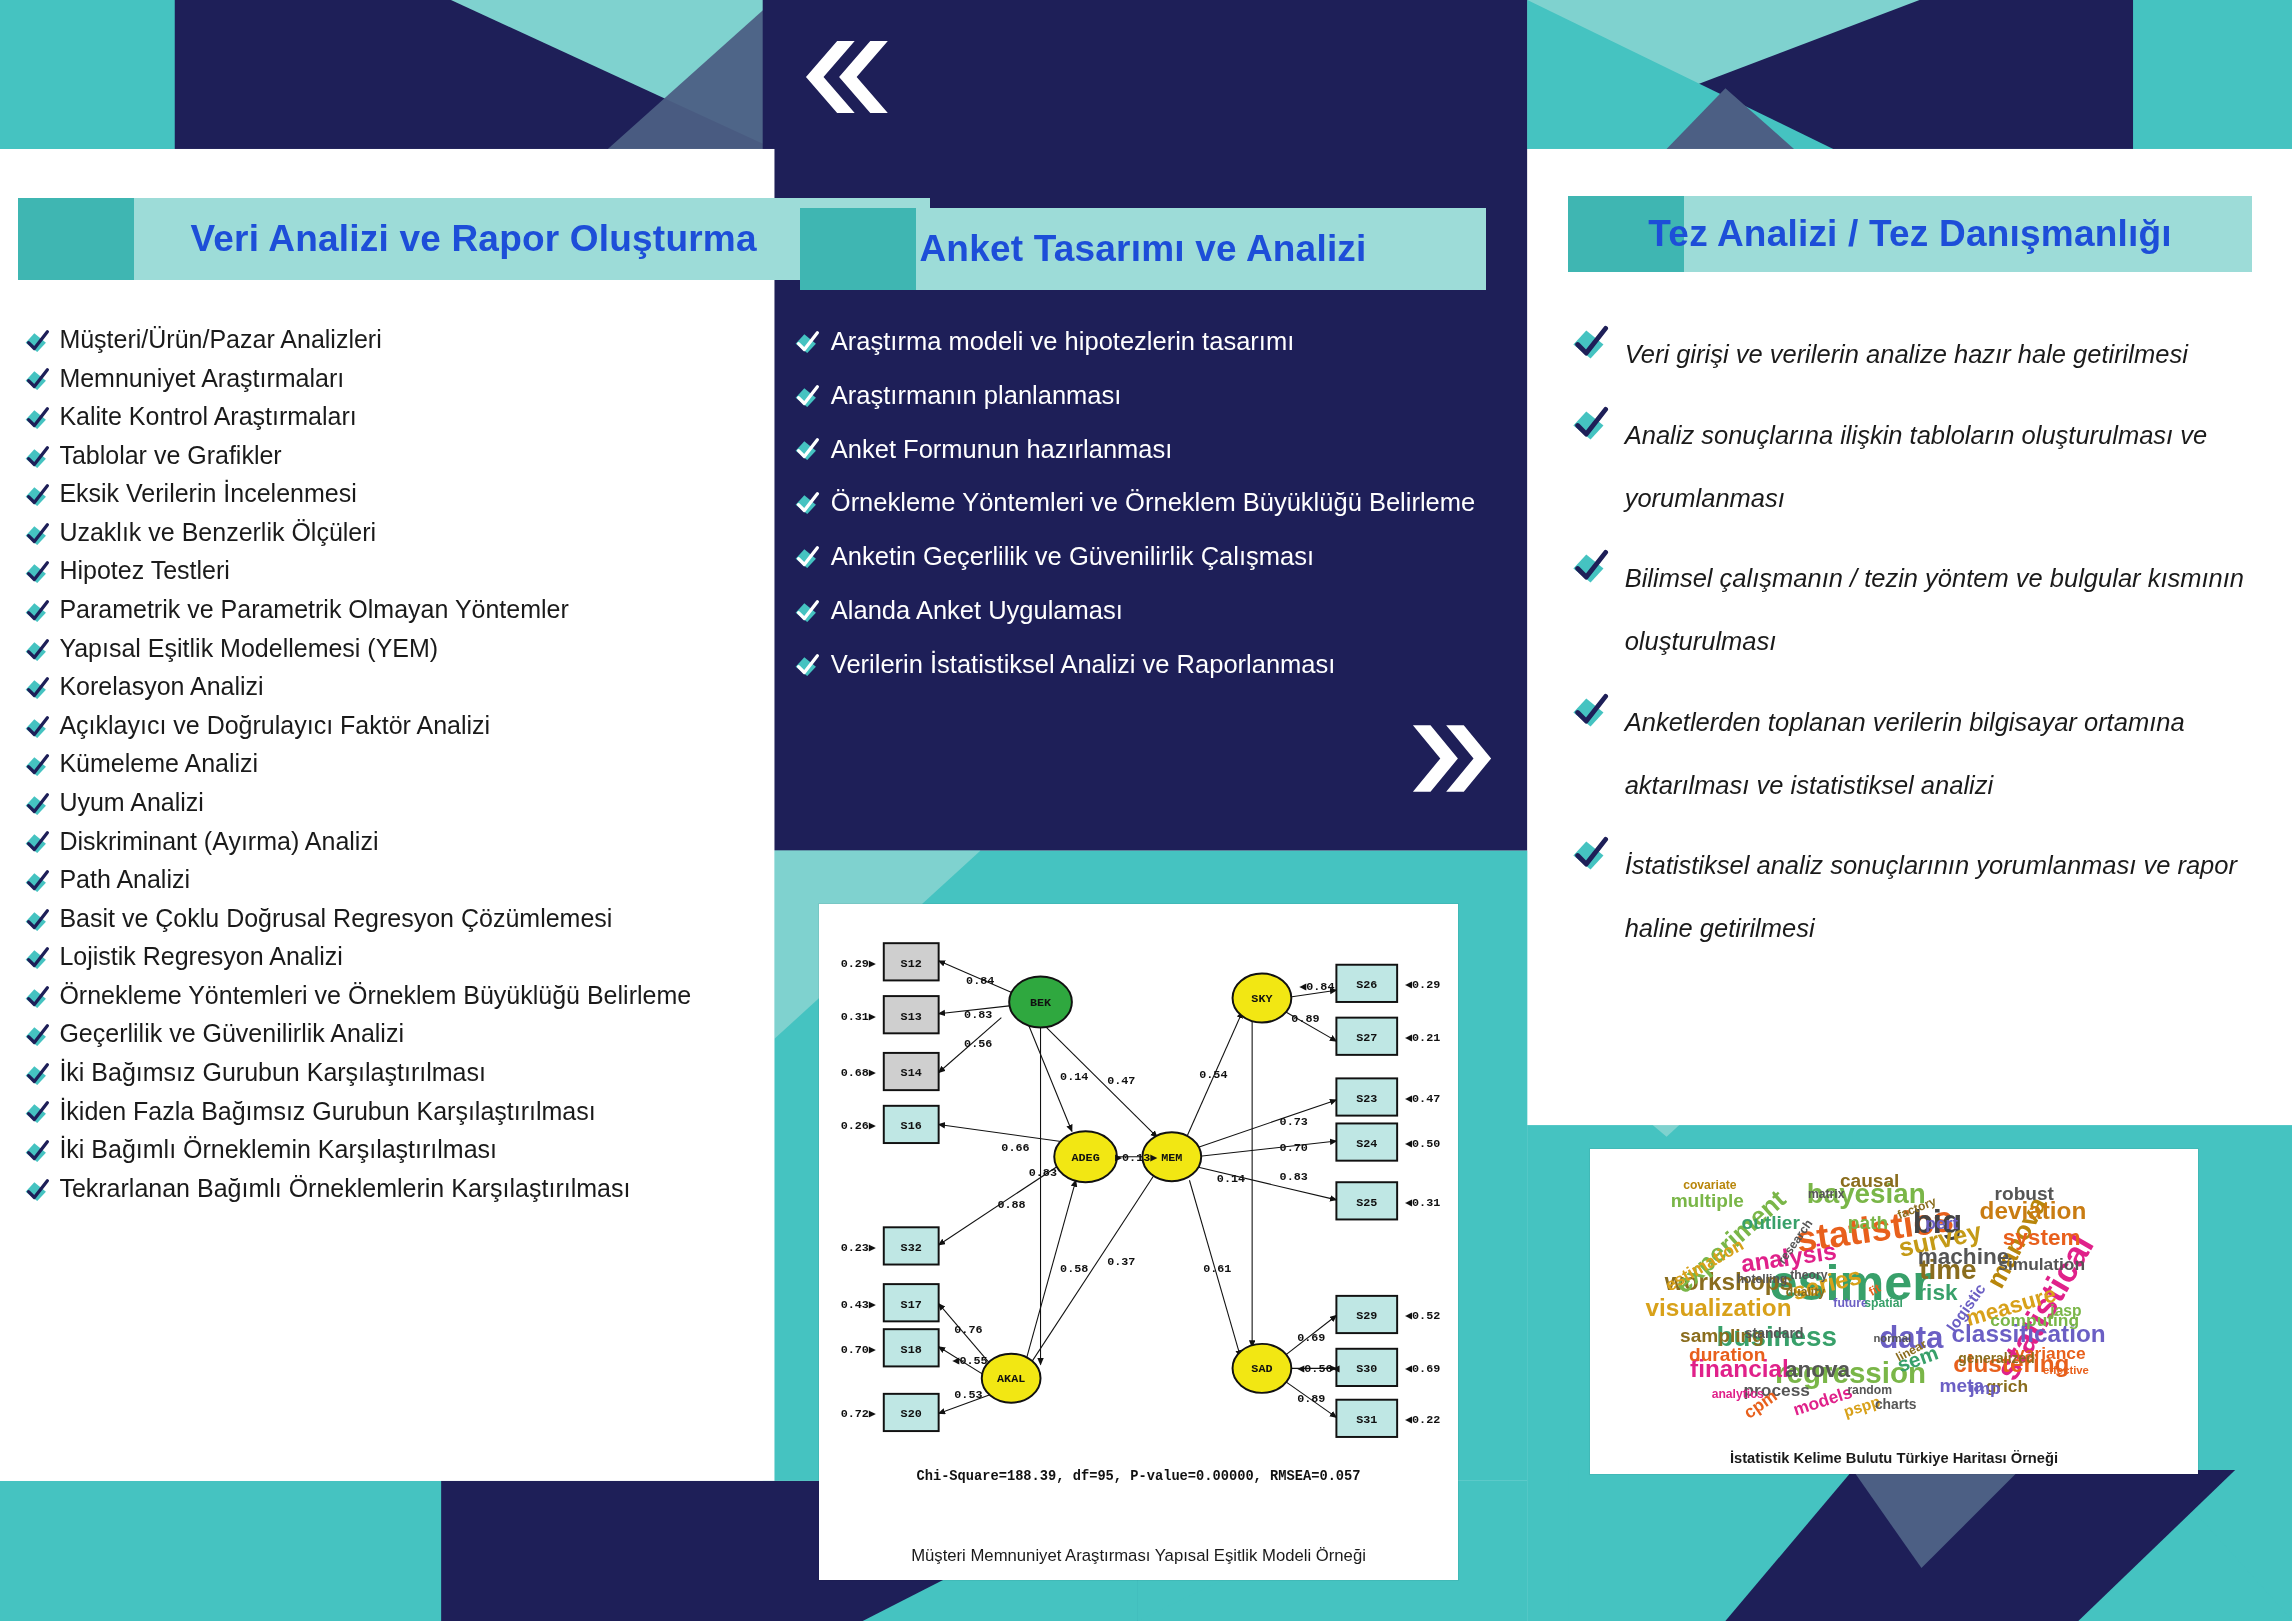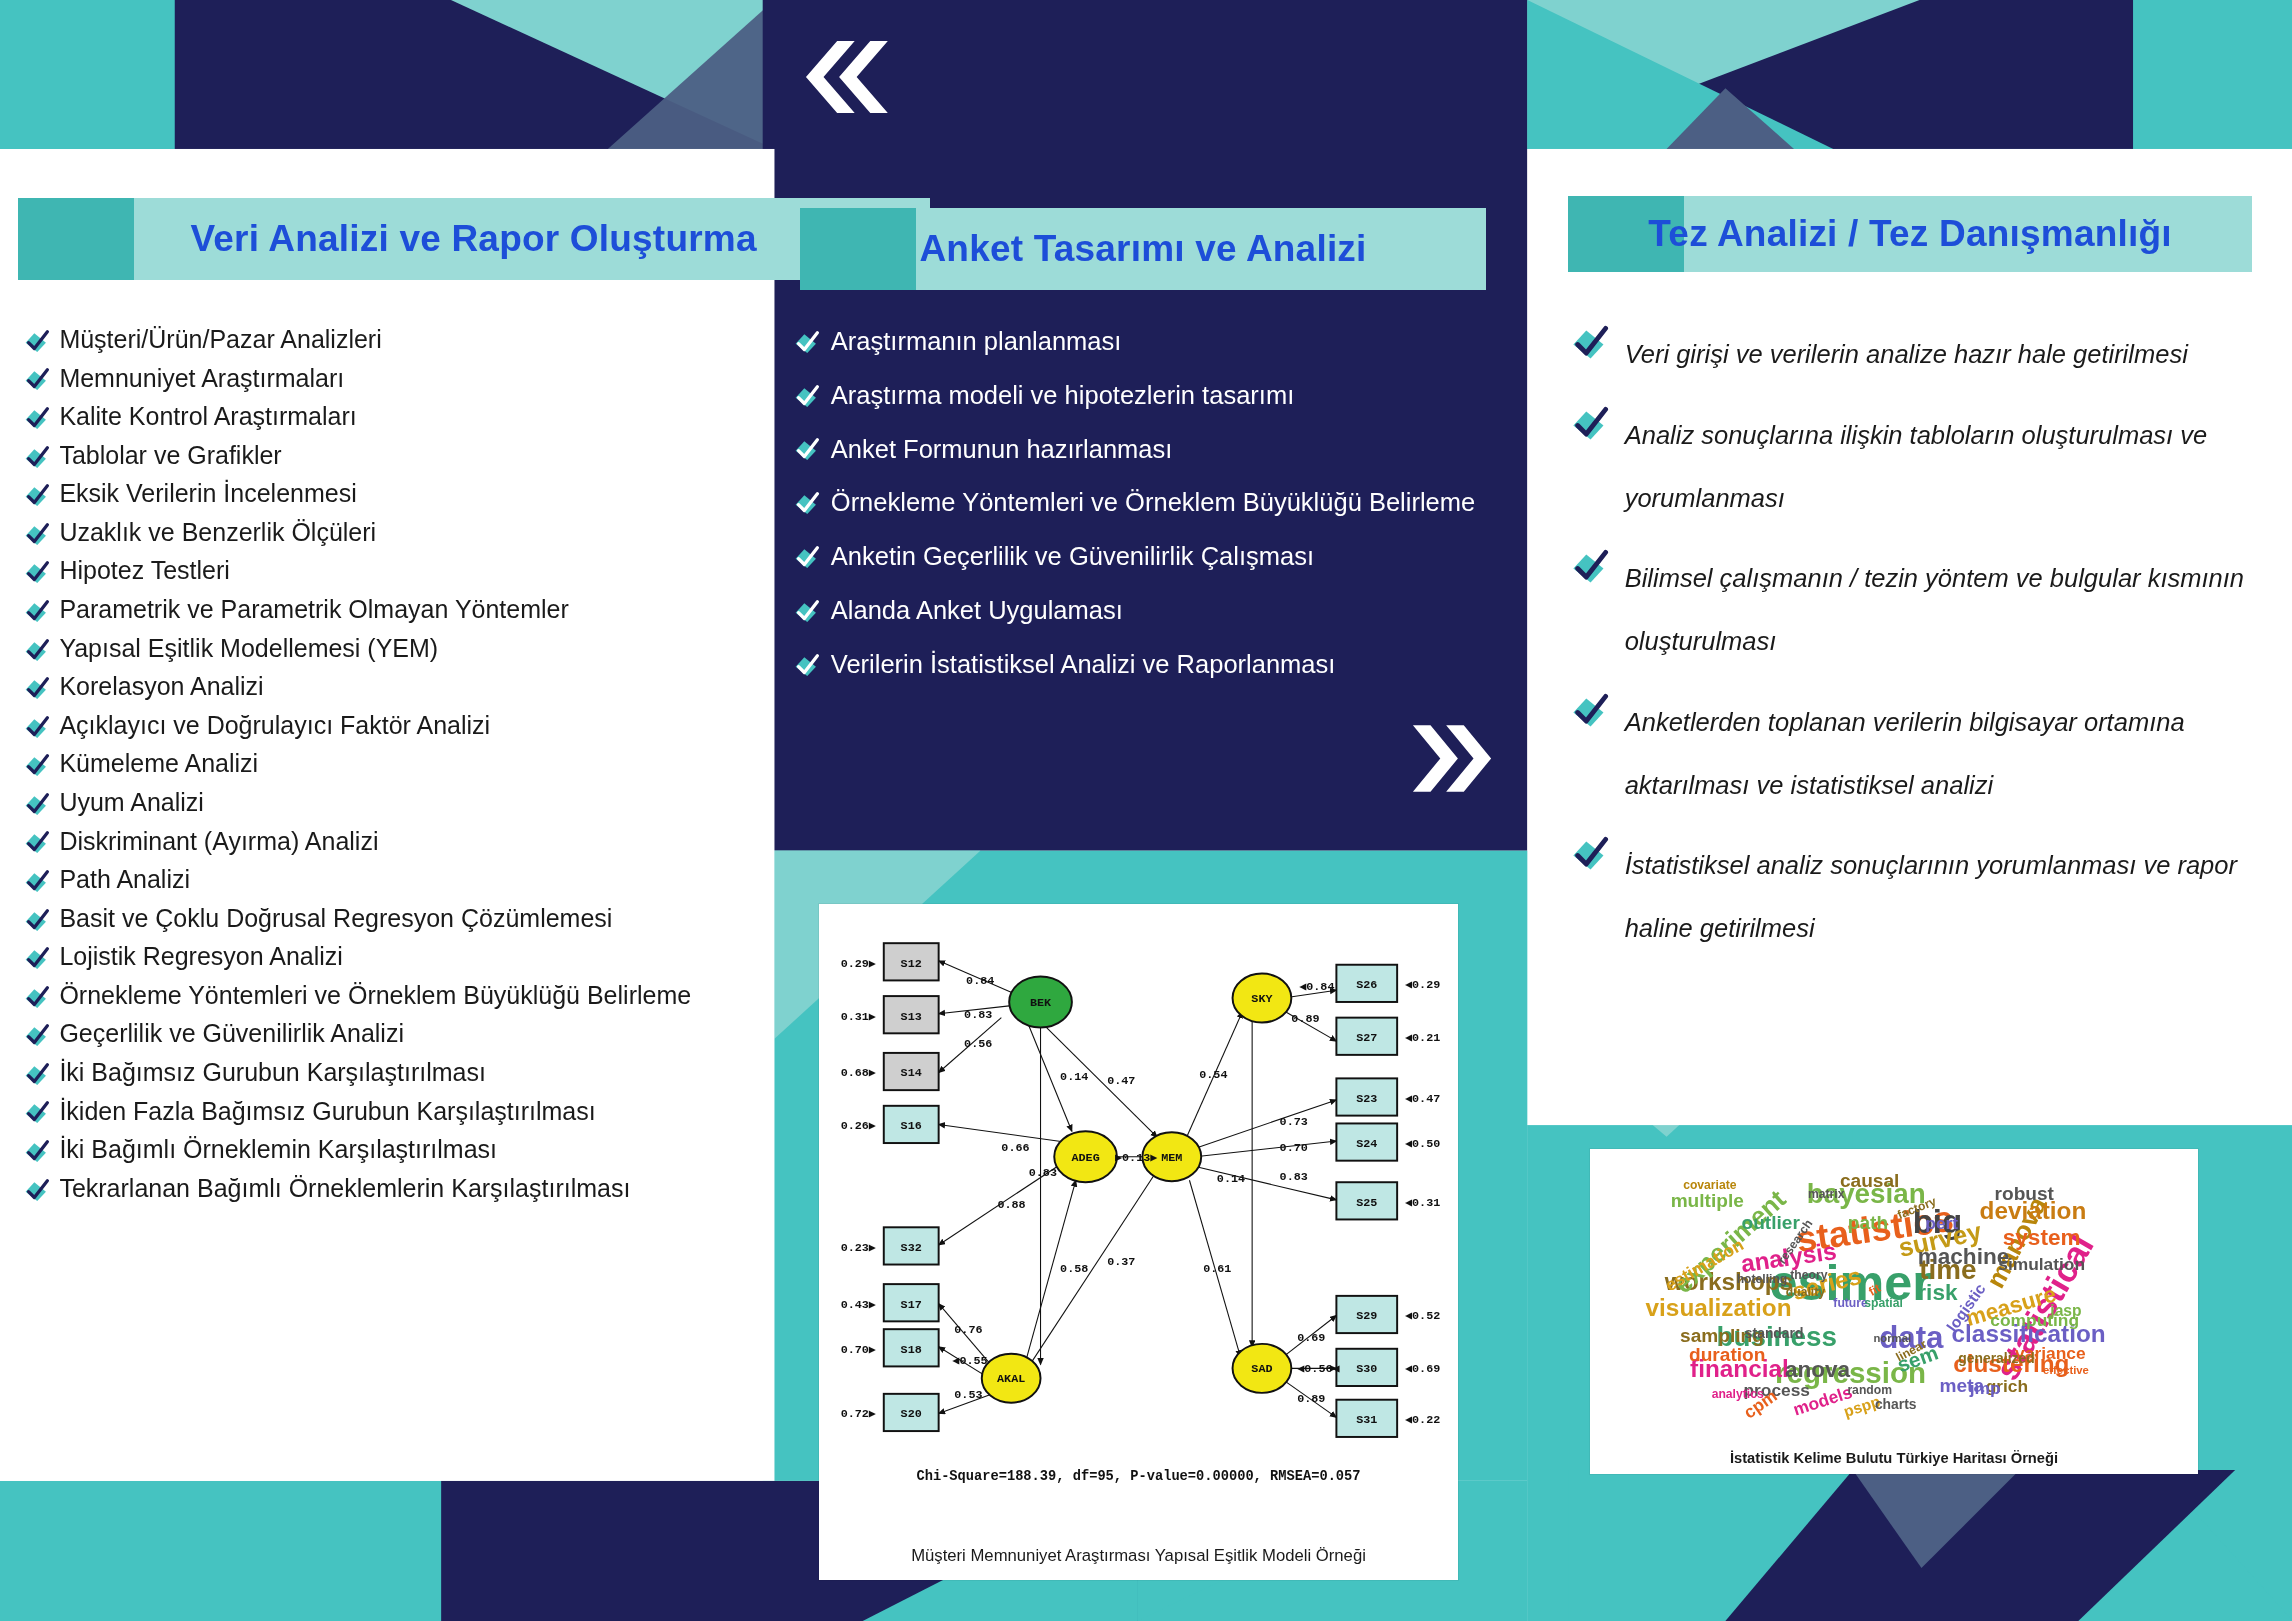--- a/index.html
+++ b/index.html
@@ -343,30 +343,30 @@
 </div>
 
 <ul class="items list-mid" id="list-mid">
     <li>
       <span class="chk">
         <svg viewBox="0 0 40 36" width="100%" height="100%">
           <polygon points="5,18 17,5 33,18 21,31" fill="#45c3c1"></polygon>
           <path d="M9,18 L17,26 L35,3" fill="none" stroke="#ffffff" stroke-width="4.5" stroke-linecap="round" stroke-linejoin="round"></path>
         </svg>
       </span>
+      <span class="txt">Araştırma modeli ve hipotezlerin tasarımı</span>
+    </li>
+    <li>
+      <span class="chk">
+        <svg viewBox="0 0 40 36" width="100%" height="100%">
+          <polygon points="5,18 17,5 33,18 21,31" fill="#45c3c1"></polygon>
+          <path d="M9,18 L17,26 L35,3" fill="none" stroke="#ffffff" stroke-width="4.5" stroke-linecap="round" stroke-linejoin="round"></path>
+        </svg>
+      </span>
       <span class="txt">Araştırmanın planlanması</span>
-    </li>
-    <li>
-      <span class="chk">
-        <svg viewBox="0 0 40 36" width="100%" height="100%">
-          <polygon points="5,18 17,5 33,18 21,31" fill="#45c3c1"></polygon>
-          <path d="M9,18 L17,26 L35,3" fill="none" stroke="#ffffff" stroke-width="4.5" stroke-linecap="round" stroke-linejoin="round"></path>
-        </svg>
-      </span>
-      <span class="txt">Araştırma modeli ve hipotezlerin tasarımı</span>
     </li>
     <li>
       <span class="chk">
         <svg viewBox="0 0 40 36" width="100%" height="100%">
           <polygon points="5,18 17,5 33,18 21,31" fill="#45c3c1"></polygon>
           <path d="M9,18 L17,26 L35,3" fill="none" stroke="#ffffff" stroke-width="4.5" stroke-linecap="round" stroke-linejoin="round"></path>
         </svg>
       </span>
       <span class="txt">Anket Formunun hazırlanması</span>
     </li>

